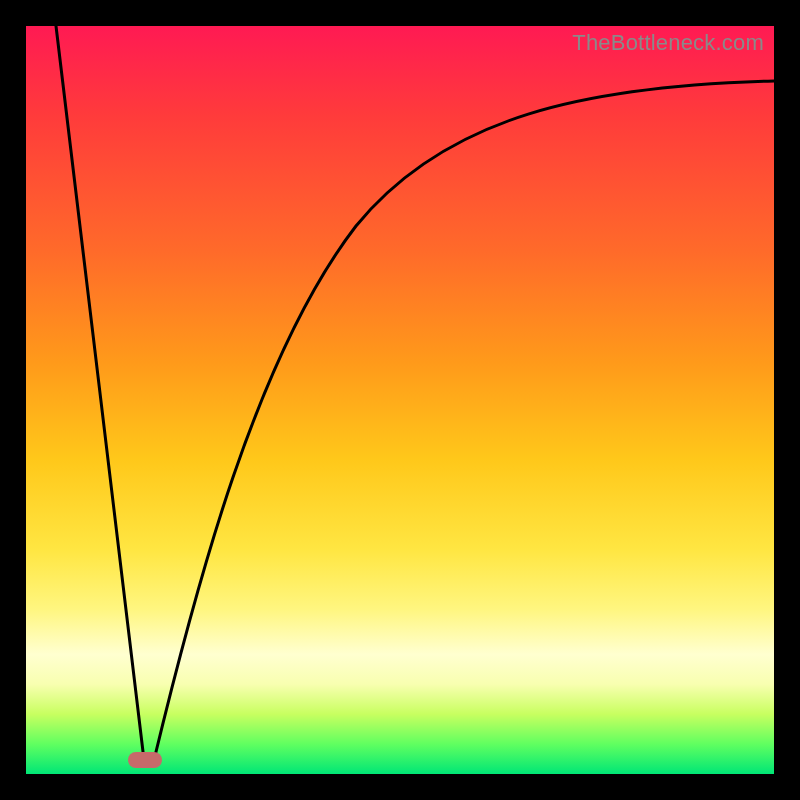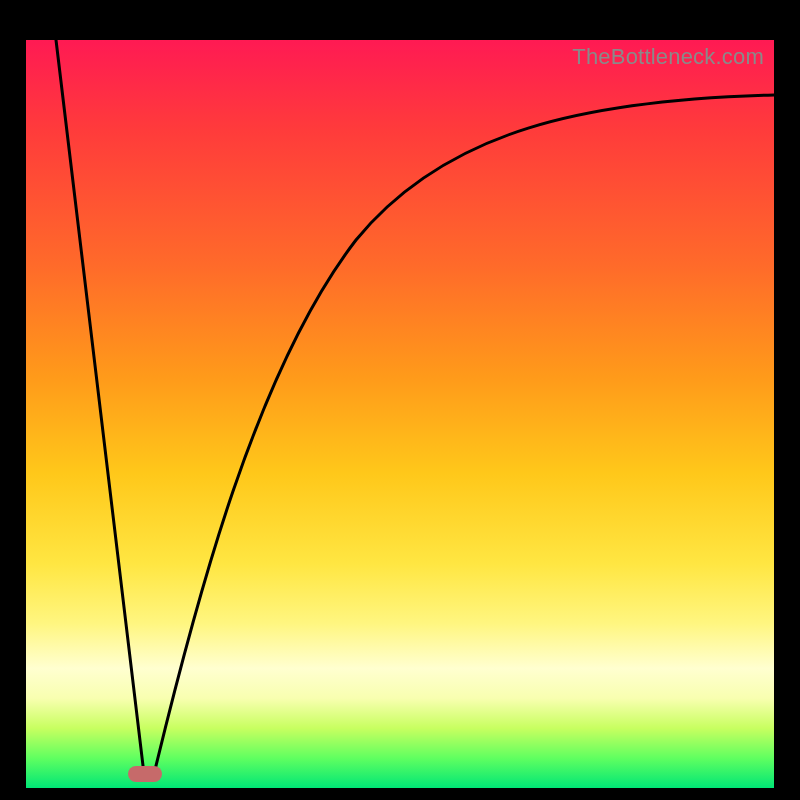--- a/index.html
+++ b/index.html
@@ -15,21 +15,21 @@
     position: absolute;
     left: 0;
     top: 0;
     width: 800px;
     height: 800px;
     background: #000;
   }
   .plot-area {
     position: absolute;
     left: 26px;
-    top: 40px;
+    top: 26px;
     width: 748px;
     height: 748px;
     
     background: linear-gradient(
       to bottom,
       #ff1a53 0%,
       #ff3b3b 12%,
       #ff6a2a 30%,
       #ff9a1a 45%,
       #ffc81a 58%,

